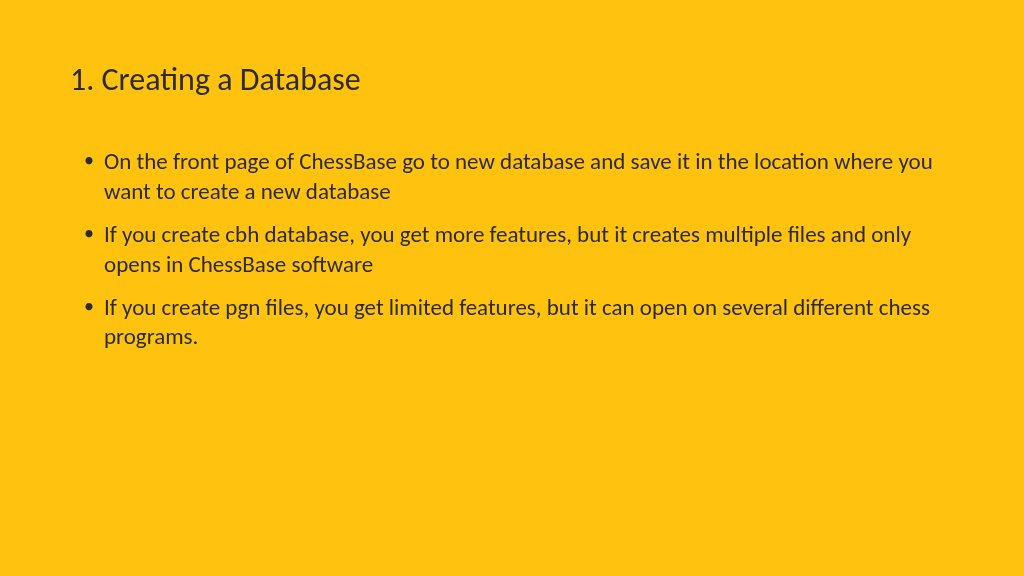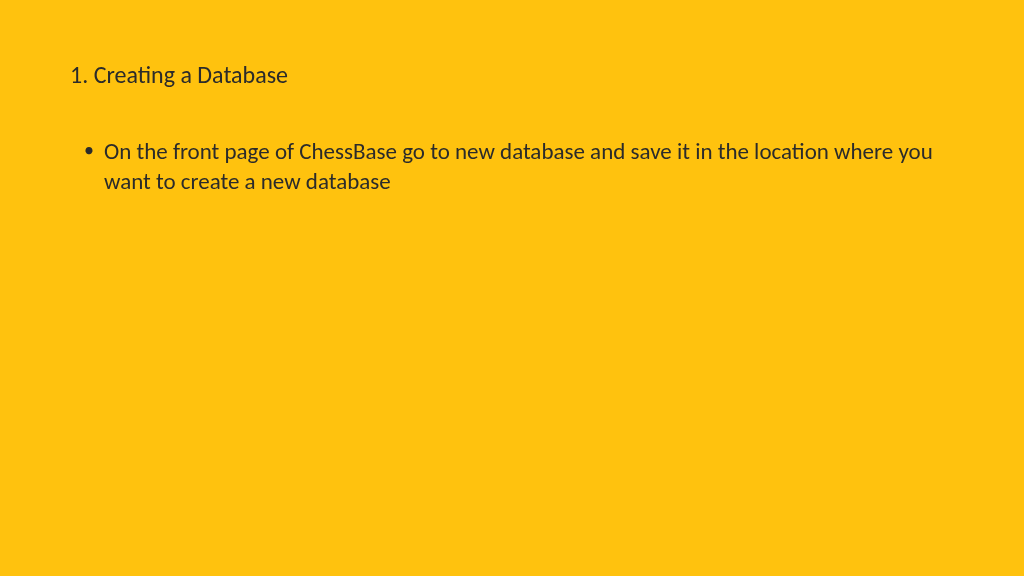--- a/index.html
+++ b/index.html
@@ -10,21 +10,21 @@
     body {
       width: 1024px;
       height: 576px;
       background-color: #FFC20E;
       font-family: Calibri, 'Segoe UI', Arial, sans-serif;
       color: #2B2B2B;
       padding: 40px 70px 40px 70px;
       overflow: hidden;
     }
     .slide-title {
-      font-size: 24px;
+      font-size: 32px;
       font-weight: 400;
       color: #2B2B2B;
       margin-bottom: 48px;
       margin-top: 20px;
     }
     .bullet-list {
       list-style: none;
       padding-left: 18px;
     }
     .bullet-item {
@@ -43,13 +43,15 @@
       font-size: 20px;
     }
   </style>
 </head>
 <body>
 
 <h1 class="slide-title">1. Creating a Database</h1>
 
 <ul class="bullet-list">
   <li class="bullet-item">On the front page of ChessBase go to new database and save it in the location where you want to create a new database</li>
+  <li class="bullet-item">If you create cbh database, you get more features, but it creates multiple files and only opens in ChessBase software</li>
+  <li class="bullet-item">If you create pgn files, you get limited features, but it can open on several different chess programs.</li>
 </ul>
 
 </body></html>

